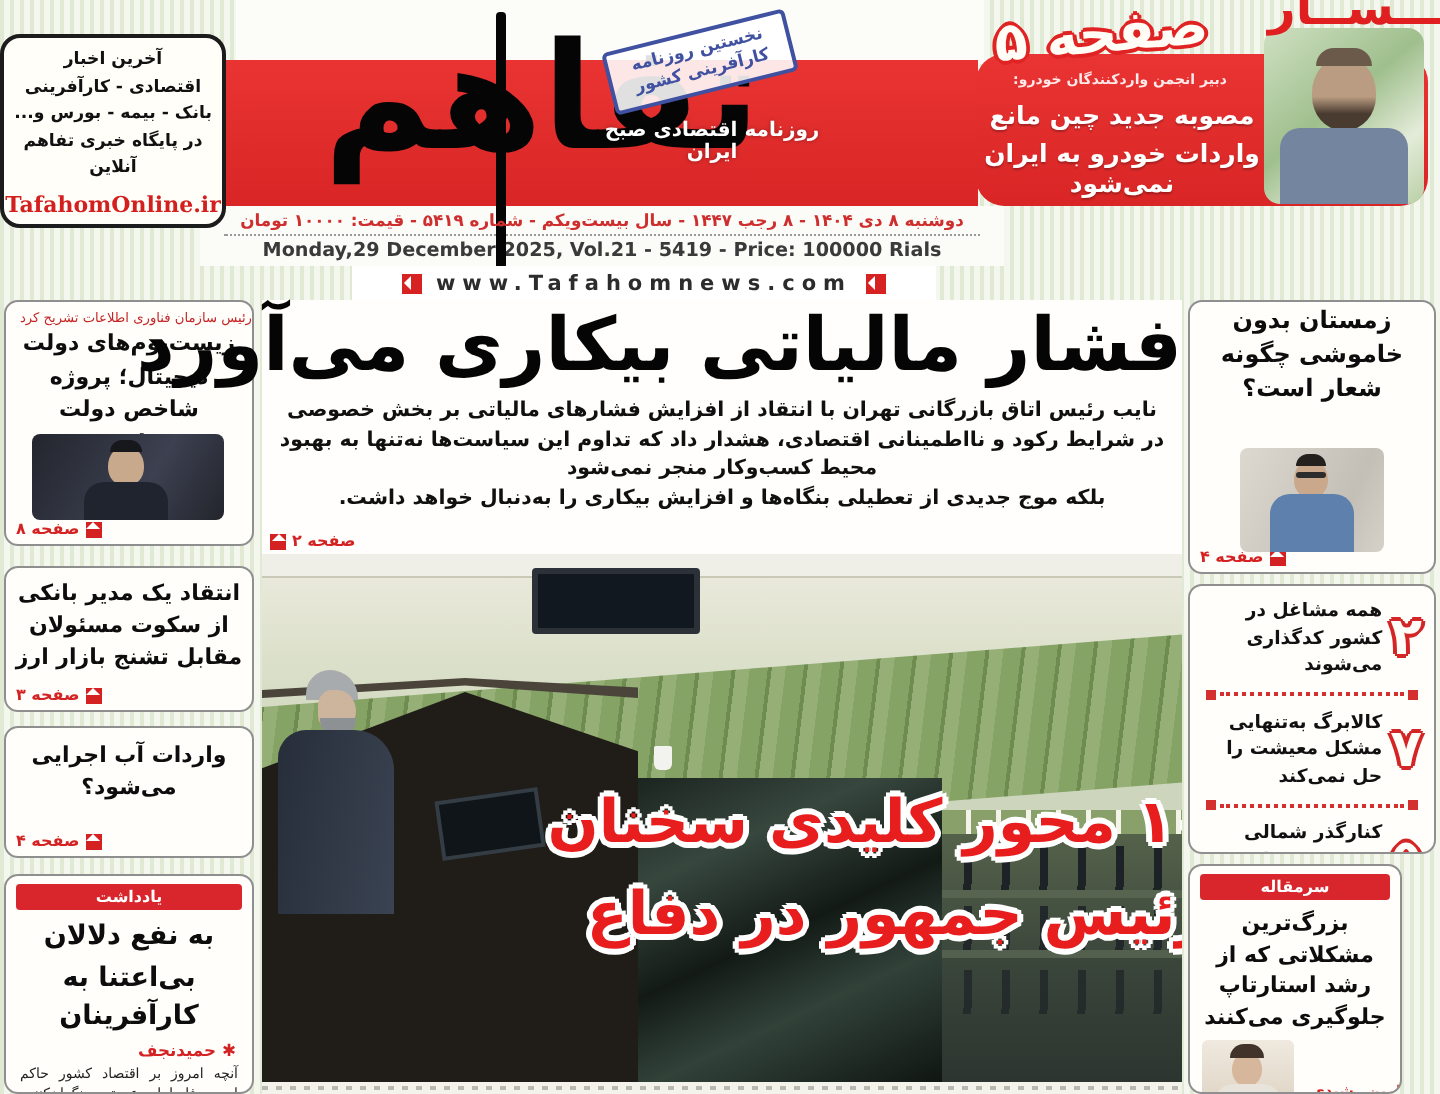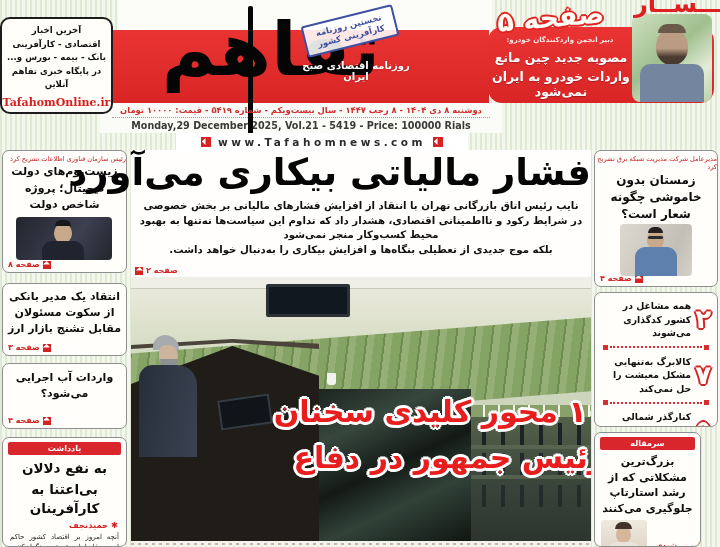--- a/index.html
+++ b/index.html
@@ -243,21 +243,20 @@
     <div class="abs sp-beard"></div>
     <div class="abs sp-body"></div>
     <div class="abs ph-ov rtl">
       <div>۱۰ محور کلیدی سخنان</div>
       <div>رئیس جمهور در دفاع</div>
     </div>
   </div>
   <div class="abs caption-strip"></div>
 
   <div class="abs sbox rbox1 rtl">
-    <div class="kicker">مدیرعامل شرکت مدیریت شبکه برق تشریح کرد</div>
     <div class="stitle">زمستان بدون خاموشی چگونه شعار است؟</div>
     <div class="badge">
       <span class="badge-ico"></span>
       <span class="badge-txt">صفحه ۴</span>
     </div>
   </div>
   <div class="abs r1-photo">
     <span class="prt prt-head" style="left:27px;top:6px;width:17px;height:19px;background:#c9a88b;"></span>
     <span class="prt" style="left:28px;top:3px;width:15px;height:6px;background:#23201d;border-radius:8px 8px 0 0;"></span>
     <span class="prt" style="left:28px;top:12px;width:15px;height:3px;background:#2c2c2c;border-radius:2px;"></span>

